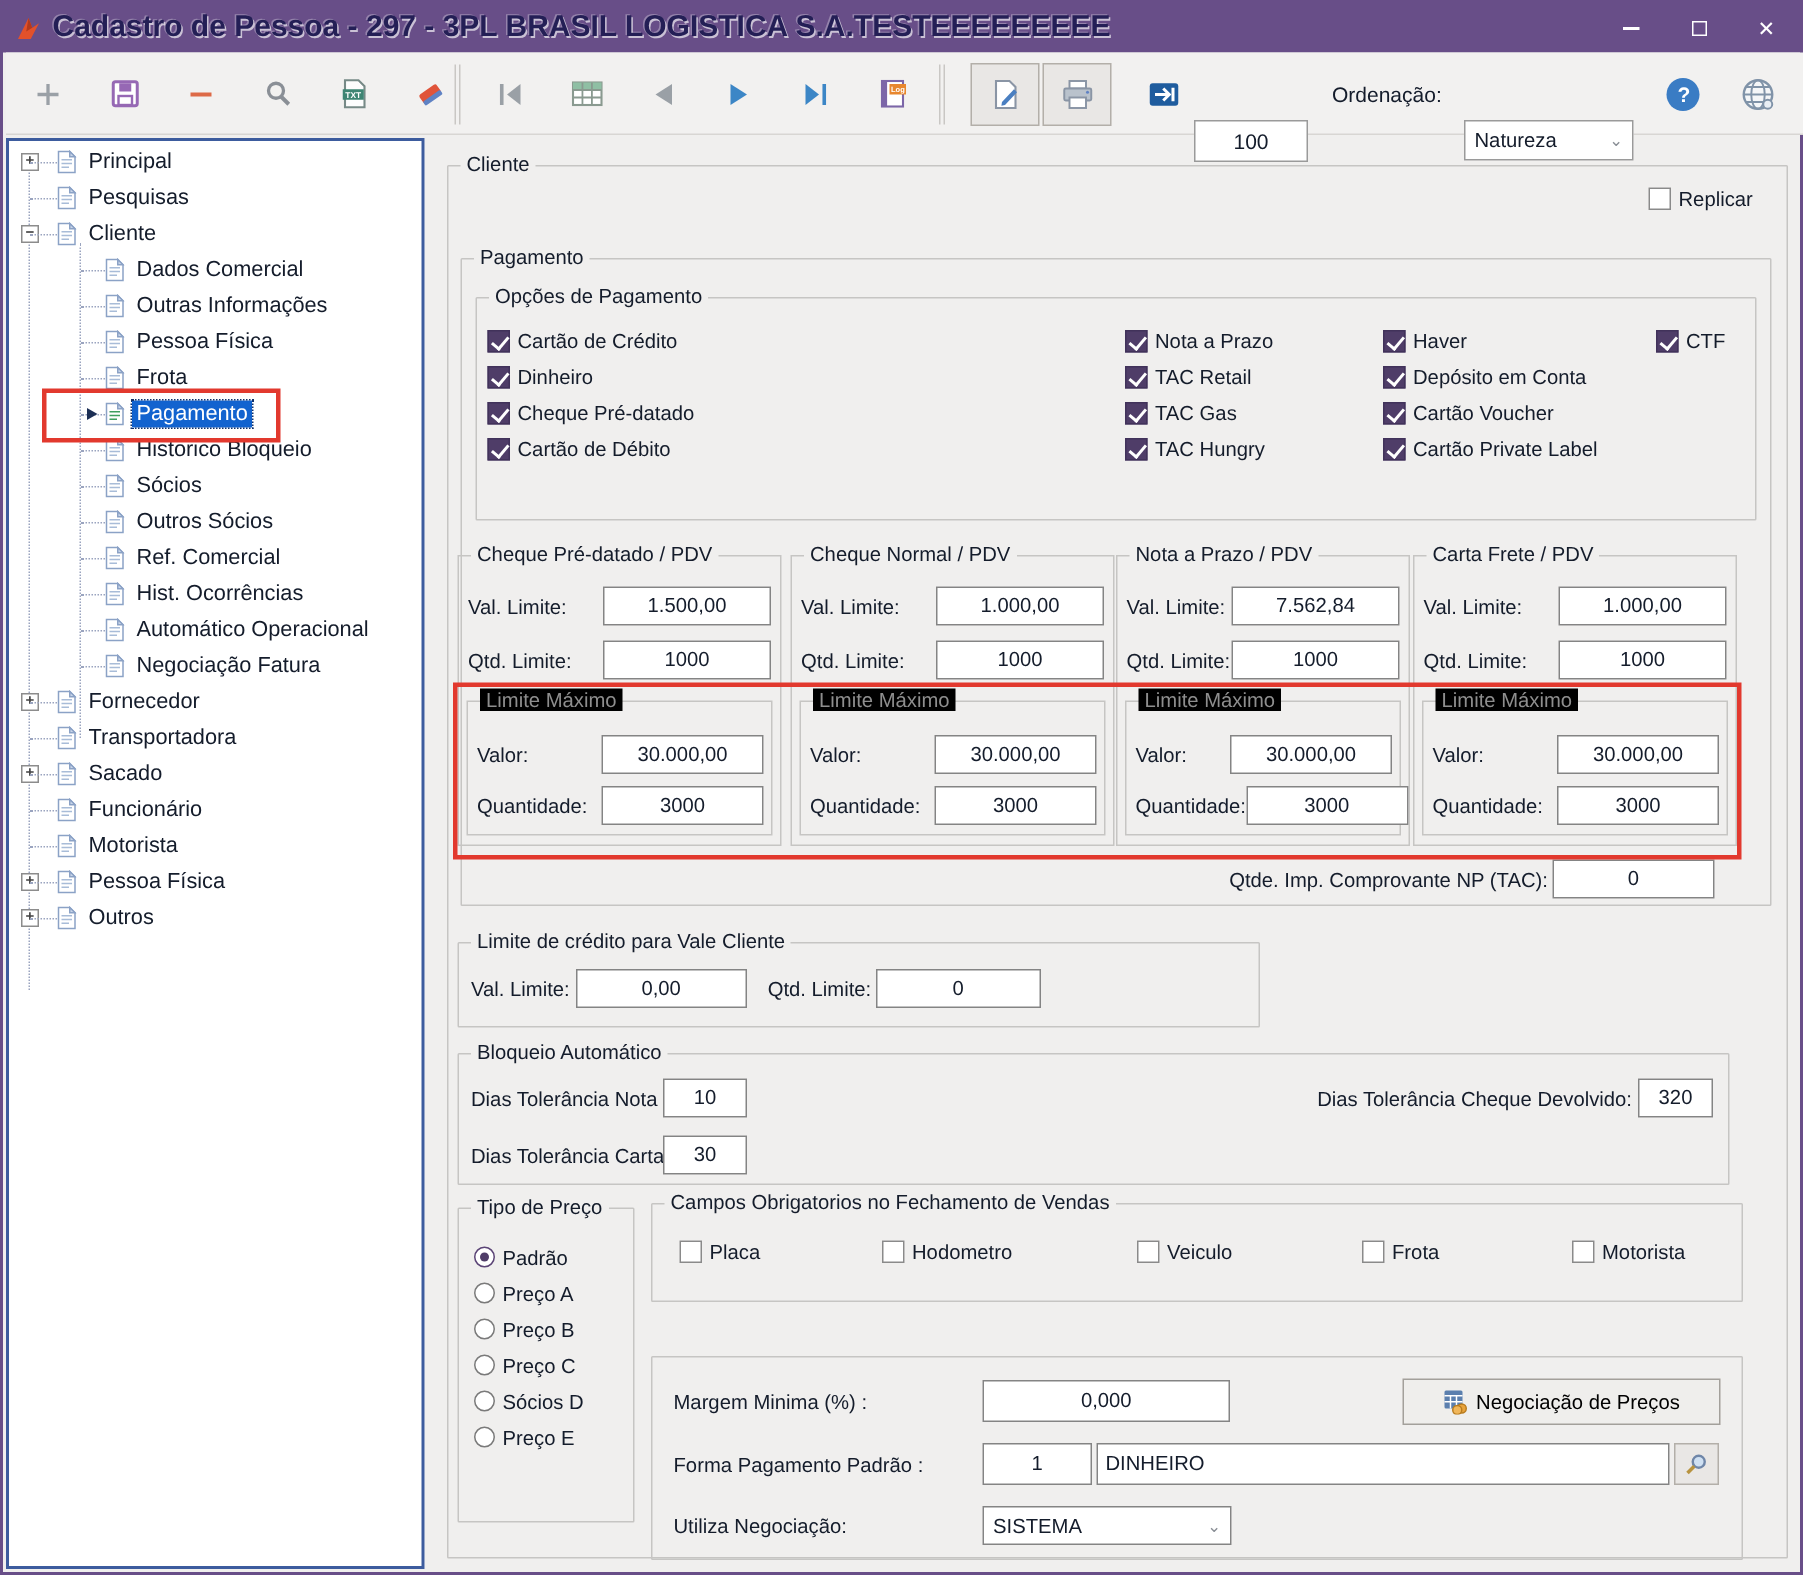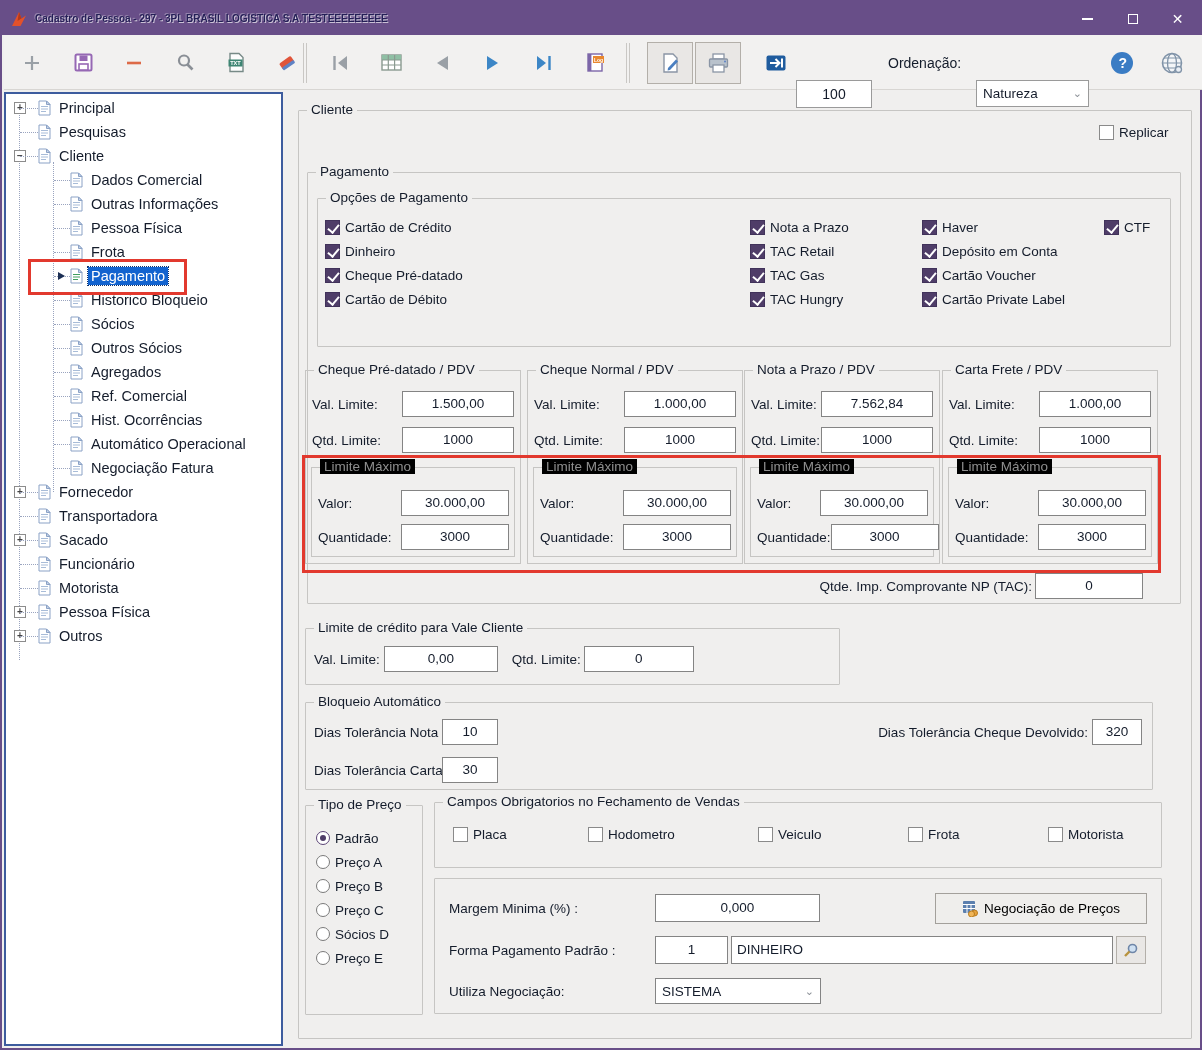--- a/index.html
+++ b/index.html
@@ -12,21 +12,21 @@
     font-family:"Liberation Sans","DejaVu Sans",sans-serif;
     font-size:13.5px;color:var(--labelink);
     background:#f0efee;position:relative;overflow:hidden;
   }
   .window{position:absolute;inset:0;border:2px solid var(--titlebar)}
 
   
   .titlebar{position:absolute;left:0;top:0;width:100%;height:33px;background:var(--titlebar);
     display:flex;align-items:center;padding-left:8px}
   .app-icon{width:18px;height:18px;margin-right:7px;flex:0 0 auto}
-  .title-text{font-size:10px;font-weight:bold;color:#241f56;white-space:nowrap;
+  .title-text{font-size:20px;font-weight:bold;color:#241f56;white-space:nowrap;
     text-shadow:1px 1px 0 rgba(255,255,255,.65),-1px -1px 0 rgba(255,255,255,.30)}
   .win-controls{position:absolute;right:0;top:0;height:33px;display:flex}
   .wc{width:45px;height:33px;display:flex;align-items:center;justify-content:center}
   .wc-min i{display:block;width:11px;height:2px;background:#fff}
   .wc-max i{display:block;width:10px;height:10px;border:1.5px solid #fff}
   .wc-close{font-size:14px;color:#fff;line-height:1}
 
   
   .toolbar{position:absolute;left:2px;top:33px;width:1198px;height:55px;background:#f2f1f0;
     border-bottom:1px solid #d8d6d3}
@@ -134,21 +134,21 @@
   .tipo-items{position:absolute;left:10px;top:20px}
 
   .gbox-campos{left:432px;top:800px;width:728px;height:66px}
   .campos-items div{position:absolute;top:24px}
   .campos-items div:nth-of-type(1){left:18px}
   .campos-items div:nth-of-type(2){left:153px}
   .campos-items div:nth-of-type(3){left:323px}
   .campos-items div:nth-of-type(4){left:473px}
   .campos-items div:nth-of-type(5){left:613px}
 
-  .gbox-vendas{left:432px;top:876px;width:728px;height:136px}
+  .gbox-vendas{left:432px;top:902px;width:728px;height:136px}
   .v-row{position:absolute;left:14px;display:flex;align-items:center}
   .vr1{top:15px}.vr2{top:57px}.vr3{top:99px}
   .v-label{width:206px}
   .btn{position:absolute;left:500px;top:14px;width:212px;height:31px;background:#efeeec;
     border:1px solid #a3a09b;display:flex;align-items:center;justify-content:center;font-size:13.5px;gap:5px}
   .lookup-btn{width:30px;height:28px;background:#e9e7e5;border:1px solid #b3afa9;margin-left:3px;
     display:flex;align-items:center;justify-content:center}
   .sel-box{width:166px;height:26px;background:#fff;border:1px solid #848484;display:flex;
     align-items:center;padding:0 6px}
   .sel-box .chev{margin-left:auto;color:#8a8f96;font-size:11px}
@@ -458,33 +458,20 @@
           <svg class="doc" width="13" height="16" viewBox="0 0 13 16">
             <path d="M1 1 h7.5 l3.5 3.5 v10.5 h-11 z" fill="#fff" stroke="#8ba2c6"></path>
             <path d="M8.5 1 l3.5 3.5 h-3.5 z" fill="#c9d6ea" stroke="#8ba2c6"></path>
             <line class="ln" x1="3" y1="6.5" x2="10" y2="6.5" stroke="#a8bcd8"></line>
             <line class="ln" x1="3" y1="9" x2="10" y2="9" stroke="#a8bcd8"></line>
             <line class="ln" x1="3" y1="11.5" x2="8" y2="11.5" stroke="#a8bcd8"></line>
           </svg>
           <span class="tlabel">Outros Sócios</span>
         </div>
 
-        <div class="trow lvl1">
-
-          <span class="dots"></span>
-
-          <svg class="doc" width="13" height="16" viewBox="0 0 13 16">
-            <path d="M1 1 h7.5 l3.5 3.5 v10.5 h-11 z" fill="#fff" stroke="#8ba2c6"></path>
-            <path d="M8.5 1 l3.5 3.5 h-3.5 z" fill="#c9d6ea" stroke="#8ba2c6"></path>
-            <line class="ln" x1="3" y1="6.5" x2="10" y2="6.5" stroke="#a8bcd8"></line>
-            <line class="ln" x1="3" y1="9" x2="10" y2="9" stroke="#a8bcd8"></line>
-            <line class="ln" x1="3" y1="11.5" x2="8" y2="11.5" stroke="#a8bcd8"></line>
-          </svg>
-          <span class="tlabel">Agregados</span>
-        </div>
 
 
         <div class="trow lvl1">
 
           <span class="dots"></span>
 
           <svg class="doc" width="13" height="16" viewBox="0 0 13 16">
             <path d="M1 1 h7.5 l3.5 3.5 v10.5 h-11 z" fill="#fff" stroke="#8ba2c6"></path>
             <path d="M8.5 1 l3.5 3.5 h-3.5 z" fill="#c9d6ea" stroke="#8ba2c6"></path>
             <line class="ln" x1="3" y1="6.5" x2="10" y2="6.5" stroke="#a8bcd8"></line>

